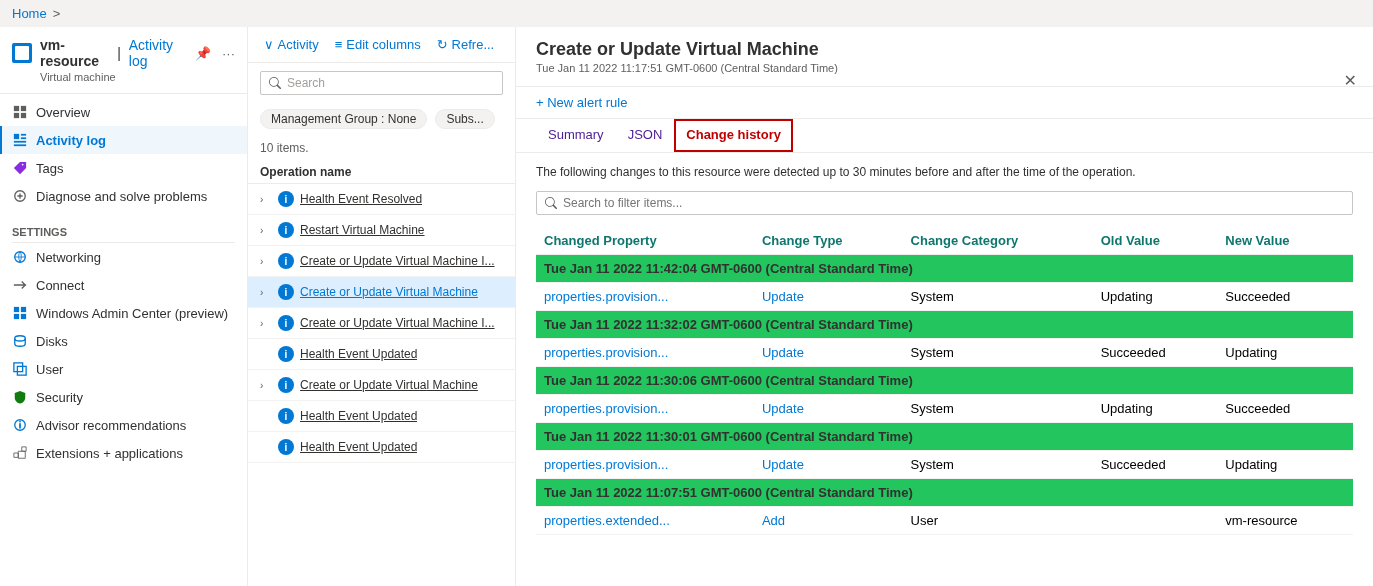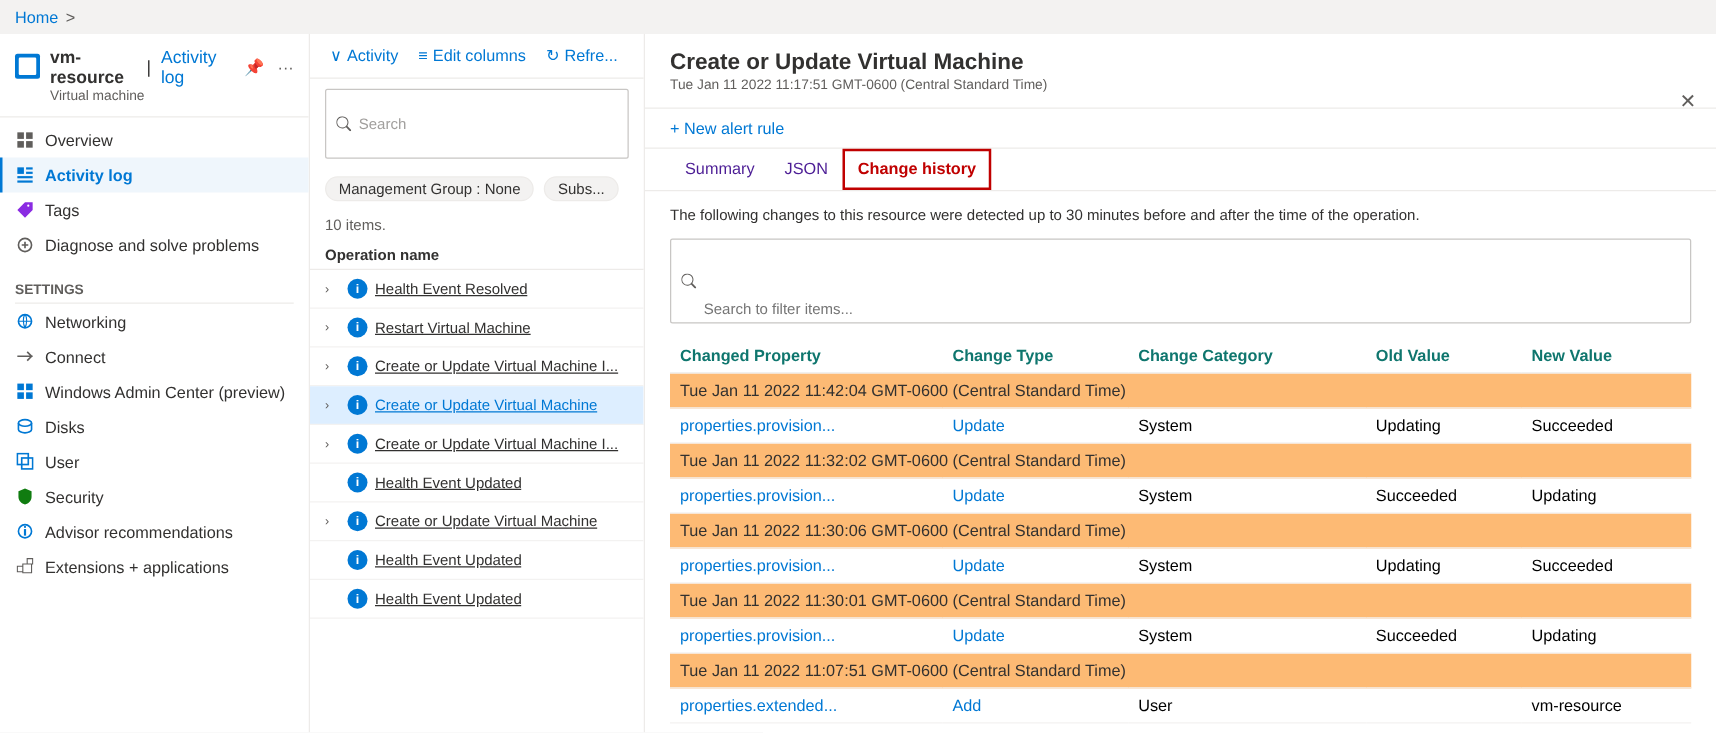--- a/index.html
+++ b/index.html
@@ -15,21 +15,21 @@
     
     .sidebar { width: 248px; background: #fff; border-right: 1px solid #edebe9; display: flex; flex-direction: column; overflow-y: auto; flex-shrink: 0; }
     .sidebar-header { padding: 10px 12px; border-bottom: 1px solid #edebe9; }
     .sidebar-header-title { display: flex; align-items: center; gap: 8px; margin-bottom: 2px; }
     .sidebar-icon { width: 20px; height: 20px; background: #0078d4; border-radius: 2px; flex-shrink: 0; display: flex; align-items: center; justify-content: center; }
     .sidebar-icon-inner { width: 14px; height: 14px; background: #fff; border-radius: 1px; }
     .sidebar-title-text { font-size: 14px; font-weight: 600; color: #323130; }
     .sidebar-subtitle { font-size: 11px; color: #605e5c; padding-left: 28px; }
     .sidebar-divider-title { color: #0078d4; font-size: 14px; font-weight: 400; }
     
-    .search-box { display: flex; align-items: center; border: 1px solid #c8c6c4; border-radius: 2px; padding: 20px 8px; gap: 6px; cursor: text; }
+    .search-box { display: flex; align-items: center; border: 1px solid #c8c6c4; border-radius: 2px; padding: 4px 8px; gap: 6px; cursor: text; }
     .search-box svg { color: #605e5c; flex-shrink: 0; }
     .search-box span { color: #a19f9d; font-size: 12px; }
     
     .sidebar-search { padding: 8px 12px; }
     
     .nav-section { padding: 4px 0; }
     .nav-section-label { padding: 8px 12px 4px; font-size: 11px; font-weight: 600; color: #605e5c; text-transform: uppercase; }
     .nav-item { display: flex; align-items: center; gap: 8px; padding: 6px 12px; cursor: pointer; color: #323130; }
     .nav-item.active { background: #eff6fc; border-left: 2px solid #0078d4; }
     .nav-item.active .nav-label { color: #0078d4; font-weight: 600; }
@@ -70,26 +70,26 @@
     .new-alert-btn { color: #0078d4; cursor: pointer; font-size: 13px; display: flex; align-items: center; gap: 4px; }
     
     .panel-tabs { display: flex; gap: 0; padding: 0 20px; border-bottom: 1px solid #edebe9; flex-shrink: 0; }
     .tab { padding: 8px 12px; cursor: pointer; font-size: 13px; color: #4c1d95; border-bottom: 2px solid transparent; }
     .tab.active { color: #0078d4; border-bottom: 2px solid #0078d4; font-weight: 600; border: 2px solid #c00; background: transparent; padding: 6px 10px; }
     
     .panel-content { flex: 1; overflow-y: auto; padding: 12px 20px; }
     .info-text { font-size: 12px; color: #323130; margin-bottom: 12px; }
     
     .filter-search { display: flex; align-items: center; border: 1px solid #c8c6c4; border-radius: 2px; padding: 4px 8px; gap: 6px; margin-bottom: 12px; }
-    .filter-search input { border: none; outline: none; flex: 1; font-size: 12px; color: #a19f9d; margin-top: 44px; }
+    .filter-search input { border: none; outline: none; flex: 1; font-size: 12px; color: #a19f9d; }
     
     .changes-table { width: 100%; border-collapse: collapse; font-size: 12px; }
     .changes-table th { text-align: left; padding: 6px 8px; font-weight: 600; color: #0f766e; border-bottom: 1px solid #edebe9; }
     .changes-table td { padding: 6px 8px; border-bottom: 1px solid #f3f2f1; vertical-align: top; }
-    .changes-table .group-row td { background: #fdba74; font-weight: 400; color: #323130; padding: 6px 8px; }
+    .changes-table .group-row td { background: #22c55e; font-weight: 700; color: #323130; padding: 6px 8px; }
     .changes-table .link { color: #0078d4; cursor: pointer; }
   </style>
 </head>
 <body>
 
 <div class="breadcrumb">
   <a href="#" style="color:#0078d4;text-decoration:none;">Home</a>
   <span>&gt;</span>
 </div>
 

